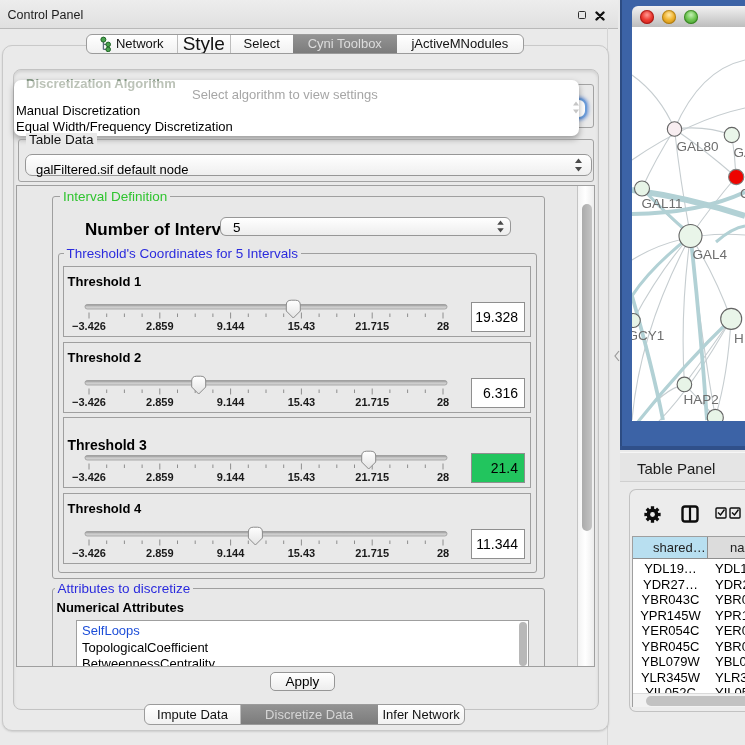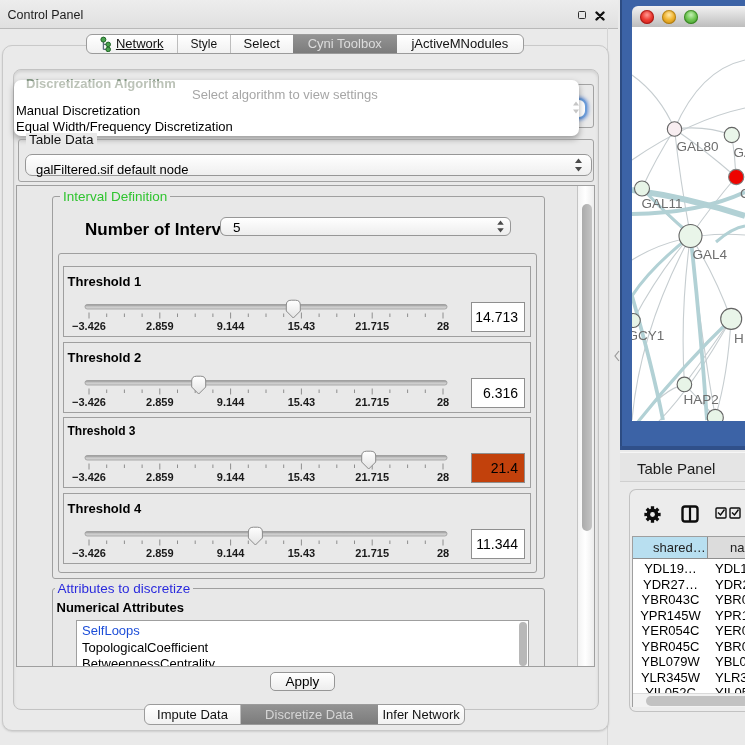--- a/index.html
+++ b/index.html
@@ -21,28 +21,28 @@
   <path d="M1.5 1.5 L8.5 8.5 M8.5 1.5 L1.5 8.5" stroke="#111" stroke-width="2.4" stroke-linecap="round"></path>
 </svg>
 
 <div class="abs" style="left:607px;top:28px;width:1px;height:717px;background:#d4d4d4;"></div>
 
 <div class="abs" style="left:2px;top:45px;width:605px;height:684px;border:1px solid #c9c9c9;border-radius:10px;background:#eaeaea;box-shadow:0 1px 2px rgba(0,0,0,0.12);"></div>
 
 <div class="abs" style="left:13px;top:69px;width:584px;height:639px;border:1px solid #c3c3c3;border-radius:8px;background:#e9e9e9;box-shadow:inset 0 2px 3px rgba(0,0,0,0.10);"></div>
 
 <div class="abs" style="left:85.5px;top:33.5px;width:438.5px;height:20px;background:linear-gradient(#ffffff,#f1f1f1);border:1px solid #9b9b9b;border-radius:6px;box-sizing:border-box;overflow:hidden;display:flex;">
-  <div style="width:91.5px;border-right:1px solid #bdbdbd;display:flex;align-items:center;justify-content:center;font-size:13px;color:#111;box-sizing:border-box;text-decoration:underline;">
+  <div style="width:91.5px;border-right:1px solid #bdbdbd;display:flex;align-items:center;justify-content:center;font-size:13px;color:#111;box-sizing:border-box;">
     <svg width="11" height="16" viewBox="0 0 11 16" style="margin-right:5px;">
       <path d="M3.4 5 L3.4 13.6 M3.4 8.4 L8 8.4 M3.4 13.4 L8 13.4" stroke="#5d6b7d" stroke-width="1.3" fill="none"></path>
       <circle cx="3.4" cy="3.6" r="2.5" fill="#4aa24f" stroke="#1f6426"></circle>
       <circle cx="8.2" cy="8.4" r="2.3" fill="#4aa24f" stroke="#1f6426"></circle>
       <circle cx="8.2" cy="13.4" r="2.3" fill="#4aa24f" stroke="#1f6426"></circle>
     </svg>Network</div>
-  <div style="width:52.6px;border-right:1px solid #bdbdbd;display:flex;align-items:center;justify-content:center;font-size:12px;color:#111;box-sizing:border-box;">Style</div>
+  <div style="width:52.6px;border-right:1px solid #bdbdbd;display:flex;align-items:center;justify-content:center;font-size:19px;color:#111;box-sizing:border-box;">Style</div>
   <div style="width:62.2px;display:flex;align-items:center;justify-content:center;font-size:13px;color:#111;box-sizing:border-box;">Select</div>
   <div style="width:104px;background:linear-gradient(#939393,#7c7c7c);display:flex;align-items:center;justify-content:center;font-size:13px;color:#dcdcdc;">Cyni Toolbox</div>
   <div style="flex:1;display:flex;align-items:center;justify-content:center;font-size:13px;color:#111;">jActiveMNodules</div>
 </div>
 
 <div class="abs" style="left:22px;top:84px;width:570px;height:42px;border:1px solid #a2a2a2;border-radius:3px;"></div>
 
 <div class="abs" style="left:28px;top:97.5px;width:559px;height:21.5px;border-radius:8px;background:#fff;border:2.5px solid #6b9cd9;box-shadow:0 0 3.5px 1.5px rgba(80,130,210,0.75);box-sizing:border-box;"></div>
 
 <div class="abs" style="left:14px;top:80px;width:565px;height:56px;background:#fff;border-radius:7px;border-bottom-left-radius:7px;box-shadow:0 3px 6px rgba(0,0,0,0.35);"></div>
@@ -83,62 +83,63 @@
 <div class="abs" style="left:52px;top:196px;width:491px;height:381px;border:1px solid #9f9f9f;border-radius:3px;"></div>
 <div class="grouptitle" style="left:60px;top:189.5px;color:#2fc42f;">Interval Definition</div>
 <div class="abs bold" style="left:85px;top:220px;font-size:17px;color:#000;">Number of Intervals</div>
 <div class="abs" style="left:220px;top:217px;width:291px;height:19px;border-radius:6px;background:linear-gradient(#ffffff,#ededed);border:1px solid #979797;box-sizing:border-box;"></div>
 <div class="abs" style="left:233px;top:219.5px;font-size:13.5px;color:#000;">5</div>
 <svg class="abs" style="left:496px;top:220px;" width="9" height="13" viewBox="0 0 9 14">
         <path d="M4.5 0.5 L8 5 L1 5 Z" fill="#4a4a4a"></path>
         <path d="M4.5 13.5 L8 9 L1 9 Z" fill="#4a4a4a"></path>
       </svg>
 <div class="abs" style="left:58.3px;top:253px;width:476.5px;height:318px;border:1px solid #9f9f9f;border-radius:3px;"></div>
+<div class="grouptitle" style="left:63.5px;top:246.5px;color:#2b2bdd;">Threshold's Coordinates for 5 Intervals</div>
 <div class="abs" style="left:62.7px;top:266px;width:468.5px;height:71px;border:1px solid #9f9f9f;background:#e9e9e9;box-sizing:border-box;"></div>
 <div class="abs bold" style="left:67.5px;top:274px;font-size:13px;color:#000;">Threshold 1</div>
 <svg class="abs" style="overflow:visible;left:78px;top:296px;" width="385" height="40" viewBox="0 0 385 40">
         <rect x="7" y="8.5" width="362" height="4.5" rx="2.2" fill="url(#trk)" stroke="#9b9b9b" stroke-width="0.8"></rect>
         <path d="M11.0 16.5 L11.0 22.5 M28.7 17.5 L28.7 21.0 M46.4 17.5 L46.4 21.0 M64.1 17.5 L64.1 21.0 M81.8 16.5 L81.8 22.5 M99.5 17.5 L99.5 21.0 M117.2 17.5 L117.2 21.0 M134.9 17.5 L134.9 21.0 M152.6 16.5 L152.6 22.5 M170.3 17.5 L170.3 21.0 M188.0 17.5 L188.0 21.0 M205.7 17.5 L205.7 21.0 M223.4 16.5 L223.4 22.5 M241.1 17.5 L241.1 21.0 M258.8 17.5 L258.8 21.0 M276.5 17.5 L276.5 21.0 M294.2 16.5 L294.2 22.5 M311.9 17.5 L311.9 21.0 M329.6 17.5 L329.6 21.0 M347.3 17.5 L347.3 21.0 M365.0 16.5 L365.0 22.5" stroke="#8e8e8e" stroke-width="1"></path>
         <text x="11.0" y="33.5" text-anchor="middle" font-size="11" font-weight="bold" fill="#1a1a1a" font-family="Liberation Sans, sans-serif">−3.426</text>
         <text x="81.8" y="33.5" text-anchor="middle" font-size="11" font-weight="bold" fill="#1a1a1a" font-family="Liberation Sans, sans-serif">2.859</text>
         <text x="152.6" y="33.5" text-anchor="middle" font-size="11" font-weight="bold" fill="#1a1a1a" font-family="Liberation Sans, sans-serif">9.144</text>
         <text x="223.4" y="33.5" text-anchor="middle" font-size="11" font-weight="bold" fill="#1a1a1a" font-family="Liberation Sans, sans-serif">15.43</text>
         <text x="294.2" y="33.5" text-anchor="middle" font-size="11" font-weight="bold" fill="#1a1a1a" font-family="Liberation Sans, sans-serif">21.715</text>
         <text x="365.0" y="33.5" text-anchor="middle" font-size="11" font-weight="bold" fill="#1a1a1a" font-family="Liberation Sans, sans-serif">28</text>
         <path d="M208.3 9 Q208.3 4.2 213.3 4.2 L217.3 4.2 Q222.3 4.2 222.3 9 L222.3 15 L215.3 22 L208.3 15 Z" fill="url(#thm)" stroke="#8b8b8b" stroke-width="1"></path>
       </svg>
-<div class="abs" style="left:471px;top:302px;width:54px;height:30px;background:#fff;border:1px solid #8f8f8f;box-sizing:border-box;font-size:14px;color:#000;text-align:right;line-height:28px;padding-right:6px;">14.713</div>
+<div class="abs" style="left:471px;top:302px;width:54px;height:30px;background:#fff;border:1px solid #8f8f8f;box-sizing:border-box;font-size:14px;color:#000;text-align:right;line-height:28px;padding-right:6px;">19.328</div>
 <div class="abs" style="left:62.7px;top:341.5px;width:468.5px;height:71px;border:1px solid #9f9f9f;background:#e9e9e9;box-sizing:border-box;"></div>
 <div class="abs bold" style="left:67.5px;top:349.5px;font-size:13px;color:#000;">Threshold 2</div>
 <svg class="abs" style="overflow:visible;left:78px;top:371.5px;" width="385" height="40" viewBox="0 0 385 40">
         <rect x="7" y="8.5" width="362" height="4.5" rx="2.2" fill="url(#trk)" stroke="#9b9b9b" stroke-width="0.8"></rect>
         <path d="M11.0 16.5 L11.0 22.5 M28.7 17.5 L28.7 21.0 M46.4 17.5 L46.4 21.0 M64.1 17.5 L64.1 21.0 M81.8 16.5 L81.8 22.5 M99.5 17.5 L99.5 21.0 M117.2 17.5 L117.2 21.0 M134.9 17.5 L134.9 21.0 M152.6 16.5 L152.6 22.5 M170.3 17.5 L170.3 21.0 M188.0 17.5 L188.0 21.0 M205.7 17.5 L205.7 21.0 M223.4 16.5 L223.4 22.5 M241.1 17.5 L241.1 21.0 M258.8 17.5 L258.8 21.0 M276.5 17.5 L276.5 21.0 M294.2 16.5 L294.2 22.5 M311.9 17.5 L311.9 21.0 M329.6 17.5 L329.6 21.0 M347.3 17.5 L347.3 21.0 M365.0 16.5 L365.0 22.5" stroke="#8e8e8e" stroke-width="1"></path>
         <text x="11.0" y="33.5" text-anchor="middle" font-size="11" font-weight="bold" fill="#1a1a1a" font-family="Liberation Sans, sans-serif">−3.426</text>
         <text x="81.8" y="33.5" text-anchor="middle" font-size="11" font-weight="bold" fill="#1a1a1a" font-family="Liberation Sans, sans-serif">2.859</text>
         <text x="152.6" y="33.5" text-anchor="middle" font-size="11" font-weight="bold" fill="#1a1a1a" font-family="Liberation Sans, sans-serif">9.144</text>
         <text x="223.4" y="33.5" text-anchor="middle" font-size="11" font-weight="bold" fill="#1a1a1a" font-family="Liberation Sans, sans-serif">15.43</text>
         <text x="294.2" y="33.5" text-anchor="middle" font-size="11" font-weight="bold" fill="#1a1a1a" font-family="Liberation Sans, sans-serif">21.715</text>
         <text x="365.0" y="33.5" text-anchor="middle" font-size="11" font-weight="bold" fill="#1a1a1a" font-family="Liberation Sans, sans-serif">28</text>
         <path d="M113.7 9 Q113.7 4.2 118.7 4.2 L122.7 4.2 Q127.7 4.2 127.7 9 L127.7 15 L120.7 22 L113.7 15 Z" fill="url(#thm)" stroke="#8b8b8b" stroke-width="1"></path>
       </svg>
 <div class="abs" style="left:471px;top:377.5px;width:54px;height:30px;background:#fff;border:1px solid #8f8f8f;box-sizing:border-box;font-size:14px;color:#000;text-align:right;line-height:28px;padding-right:6px;">6.316</div>
 <div class="abs" style="left:62.7px;top:417px;width:468.5px;height:71px;border:1px solid #9f9f9f;background:#e9e9e9;box-sizing:border-box;"></div>
-<div class="abs bold" style="left:67.5px;top:424px;font-size:12px;color:#000;">Threshold 3</div>
+<div class="abs bold" style="left:67.5px;top:437px;font-size:14px;color:#000;">Threshold 3</div>
 <svg class="abs" style="overflow:visible;left:78px;top:447px;" width="385" height="40" viewBox="0 0 385 40">
         <rect x="7" y="8.5" width="362" height="4.5" rx="2.2" fill="url(#trk)" stroke="#9b9b9b" stroke-width="0.8"></rect>
         <path d="M11.0 16.5 L11.0 22.5 M28.7 17.5 L28.7 21.0 M46.4 17.5 L46.4 21.0 M64.1 17.5 L64.1 21.0 M81.8 16.5 L81.8 22.5 M99.5 17.5 L99.5 21.0 M117.2 17.5 L117.2 21.0 M134.9 17.5 L134.9 21.0 M152.6 16.5 L152.6 22.5 M170.3 17.5 L170.3 21.0 M188.0 17.5 L188.0 21.0 M205.7 17.5 L205.7 21.0 M223.4 16.5 L223.4 22.5 M241.1 17.5 L241.1 21.0 M258.8 17.5 L258.8 21.0 M276.5 17.5 L276.5 21.0 M294.2 16.5 L294.2 22.5 M311.9 17.5 L311.9 21.0 M329.6 17.5 L329.6 21.0 M347.3 17.5 L347.3 21.0 M365.0 16.5 L365.0 22.5" stroke="#8e8e8e" stroke-width="1"></path>
         <text x="11.0" y="33.5" text-anchor="middle" font-size="11" font-weight="bold" fill="#1a1a1a" font-family="Liberation Sans, sans-serif">−3.426</text>
         <text x="81.8" y="33.5" text-anchor="middle" font-size="11" font-weight="bold" fill="#1a1a1a" font-family="Liberation Sans, sans-serif">2.859</text>
         <text x="152.6" y="33.5" text-anchor="middle" font-size="11" font-weight="bold" fill="#1a1a1a" font-family="Liberation Sans, sans-serif">9.144</text>
         <text x="223.4" y="33.5" text-anchor="middle" font-size="11" font-weight="bold" fill="#1a1a1a" font-family="Liberation Sans, sans-serif">15.43</text>
         <text x="294.2" y="33.5" text-anchor="middle" font-size="11" font-weight="bold" fill="#1a1a1a" font-family="Liberation Sans, sans-serif">21.715</text>
         <text x="365.0" y="33.5" text-anchor="middle" font-size="11" font-weight="bold" fill="#1a1a1a" font-family="Liberation Sans, sans-serif">28</text>
         <path d="M283.7 9 Q283.7 4.2 288.7 4.2 L292.7 4.2 Q297.7 4.2 297.7 9 L297.7 15 L290.7 22 L283.7 15 Z" fill="url(#thm)" stroke="#8b8b8b" stroke-width="1"></path>
       </svg>
-<div class="abs" style="left:471px;top:453px;width:54px;height:30px;background:#c2410c;border:1px solid #8f8f8f;box-sizing:border-box;font-size:14px;color:#000;text-align:right;line-height:28px;padding-right:6px;">21.4</div>
+<div class="abs" style="left:471px;top:453px;width:54px;height:30px;background:#22c55e;border:1px solid #8f8f8f;box-sizing:border-box;font-size:14px;color:#000;text-align:right;line-height:28px;padding-right:6px;">21.4</div>
 <div class="abs" style="left:62.7px;top:492.5px;width:468.5px;height:71px;border:1px solid #9f9f9f;background:#e9e9e9;box-sizing:border-box;"></div>
 <div class="abs bold" style="left:67.5px;top:500.5px;font-size:13px;color:#000;">Threshold 4</div>
 <svg class="abs" style="overflow:visible;left:78px;top:522.5px;" width="385" height="40" viewBox="0 0 385 40">
         <rect x="7" y="8.5" width="362" height="4.5" rx="2.2" fill="url(#trk)" stroke="#9b9b9b" stroke-width="0.8"></rect>
         <path d="M11.0 16.5 L11.0 22.5 M28.7 17.5 L28.7 21.0 M46.4 17.5 L46.4 21.0 M64.1 17.5 L64.1 21.0 M81.8 16.5 L81.8 22.5 M99.5 17.5 L99.5 21.0 M117.2 17.5 L117.2 21.0 M134.9 17.5 L134.9 21.0 M152.6 16.5 L152.6 22.5 M170.3 17.5 L170.3 21.0 M188.0 17.5 L188.0 21.0 M205.7 17.5 L205.7 21.0 M223.4 16.5 L223.4 22.5 M241.1 17.5 L241.1 21.0 M258.8 17.5 L258.8 21.0 M276.5 17.5 L276.5 21.0 M294.2 16.5 L294.2 22.5 M311.9 17.5 L311.9 21.0 M329.6 17.5 L329.6 21.0 M347.3 17.5 L347.3 21.0 M365.0 16.5 L365.0 22.5" stroke="#8e8e8e" stroke-width="1"></path>
         <text x="11.0" y="33.5" text-anchor="middle" font-size="11" font-weight="bold" fill="#1a1a1a" font-family="Liberation Sans, sans-serif">−3.426</text>
         <text x="81.8" y="33.5" text-anchor="middle" font-size="11" font-weight="bold" fill="#1a1a1a" font-family="Liberation Sans, sans-serif">2.859</text>
         <text x="152.6" y="33.5" text-anchor="middle" font-size="11" font-weight="bold" fill="#1a1a1a" font-family="Liberation Sans, sans-serif">9.144</text>
         <text x="223.4" y="33.5" text-anchor="middle" font-size="11" font-weight="bold" fill="#1a1a1a" font-family="Liberation Sans, sans-serif">15.43</text>
         <text x="294.2" y="33.5" text-anchor="middle" font-size="11" font-weight="bold" fill="#1a1a1a" font-family="Liberation Sans, sans-serif">21.715</text>

